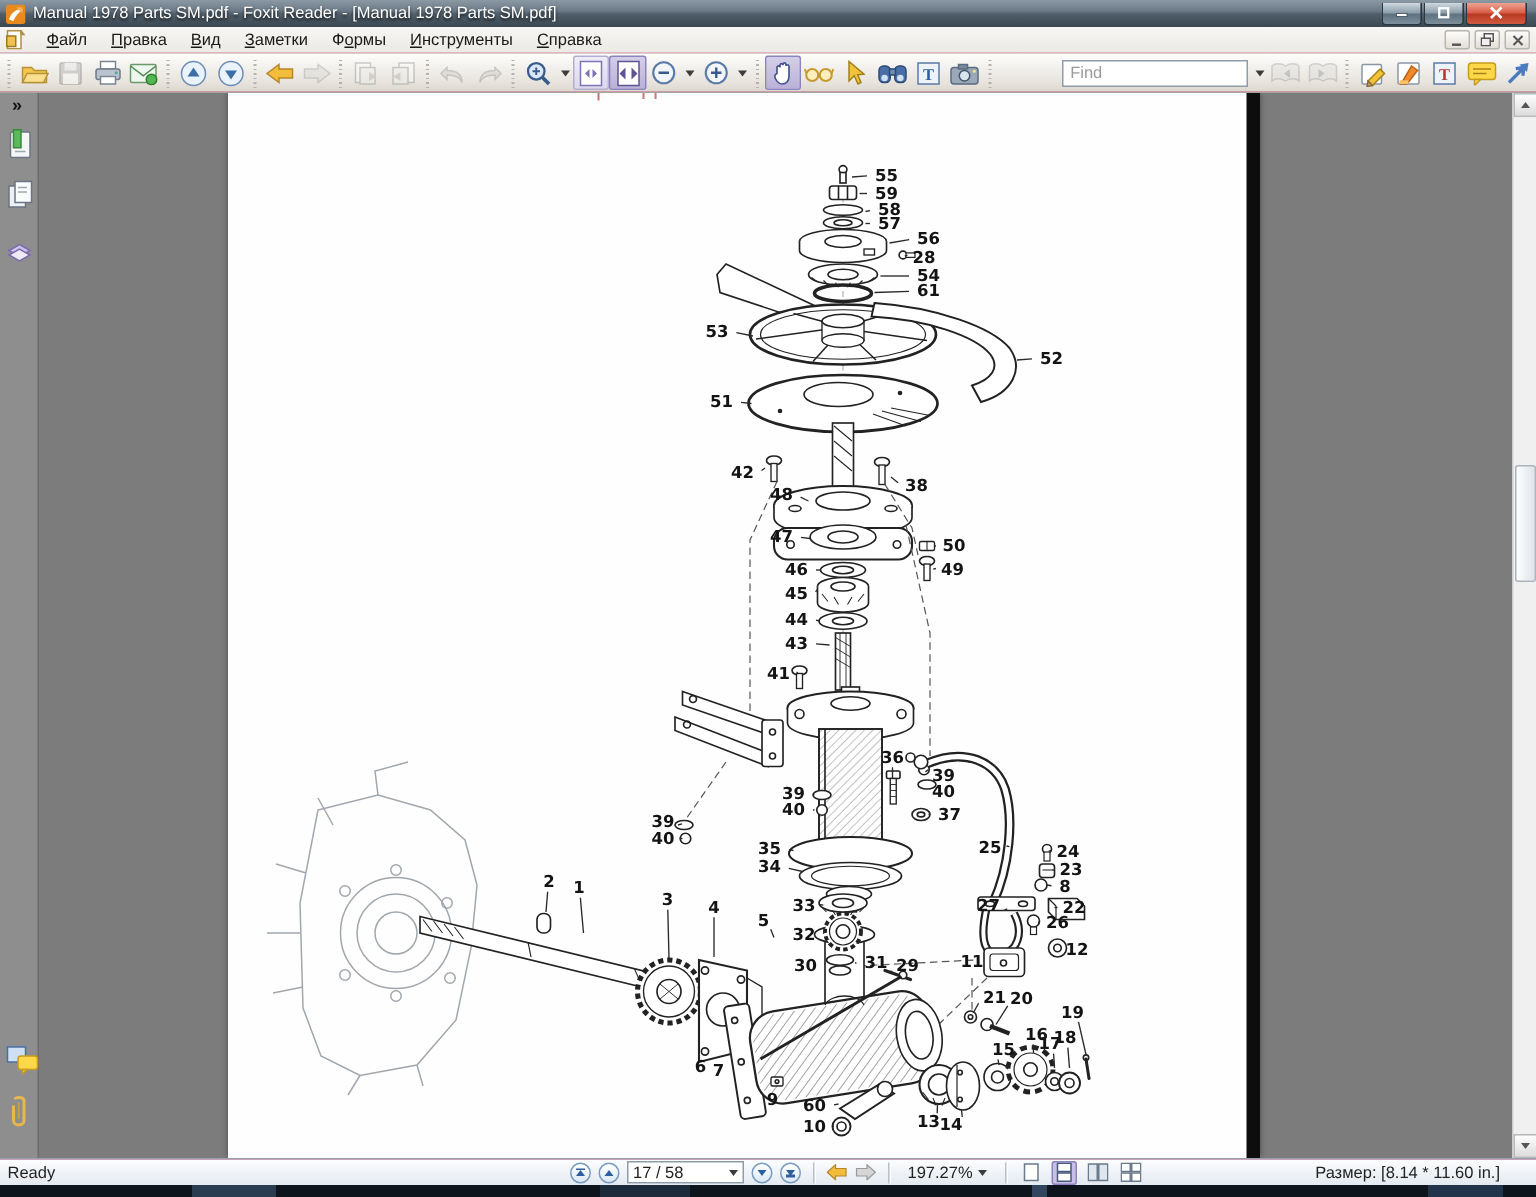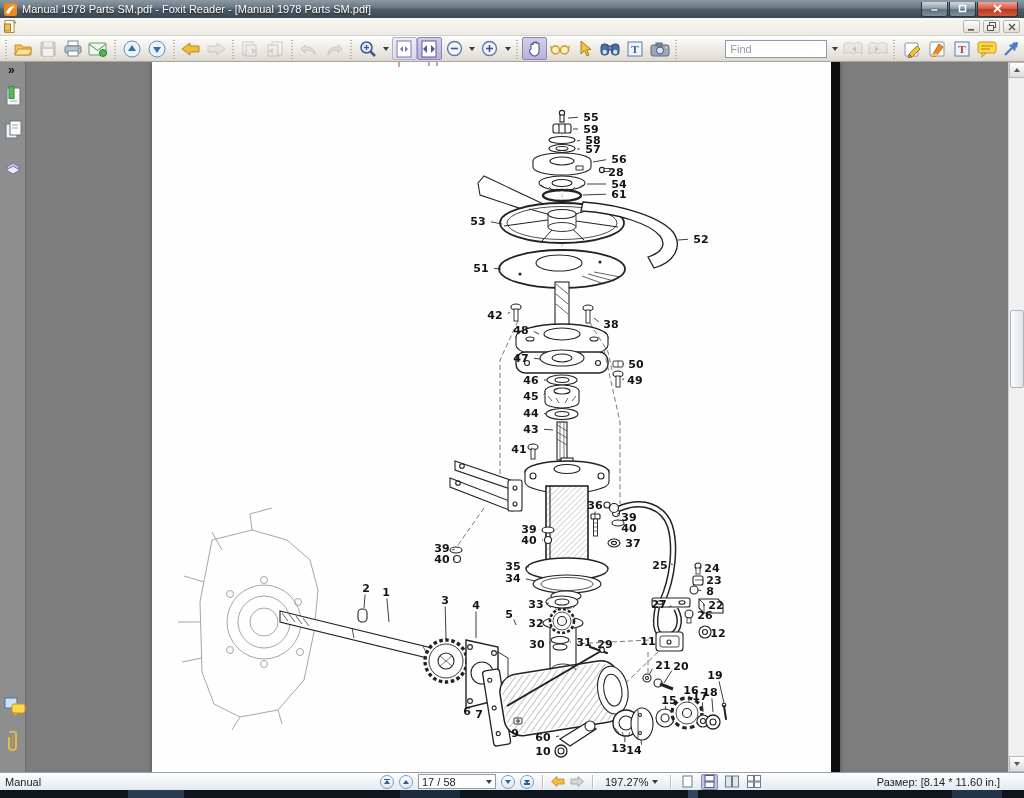--- a/index.html
+++ b/index.html
@@ -37,21 +37,21 @@
     background-size:2px 100%;background-repeat:repeat-y;background-position:1px 1px;}
   .tb-btn{width:25px;height:23px;display:flex;align-items:center;justify-content:center;
     border:1px solid transparent;border-radius:2px;position:relative;}
   .tb-btn.selected{background:linear-gradient(#d4cfe8,#b9b1d8);border-color:#8d83bf;}
   .tb-btn.framed{border-color:#b3aecf;background:linear-gradient(#efedf6,#dcd8ec);}
   .tb-btn.disabled{opacity:.4;filter:grayscale(90%);}
   .tb-caret{width:11px;height:23px;display:flex;align-items:center;justify-content:center;}
   .caret-down{width:0;height:0;border-left:3px solid transparent;border-right:3px solid transparent;
     border-top:4px solid #3c3c3c;}
   .find-wrap{display:flex;align-items:center;height:19px;margin:0 2px;}
-  .find-input{width:102px;height:18px;border:1px solid #8e9bab;font-size:11px;padding:1px 4px;
+  .find-input{width:124px;height:18px;border:1px solid #8e9bab;font-size:11px;padding:1px 4px;
     font-family:"Liberation Sans",sans-serif;color:#333;background:#fff;margin-left:42px;}
   .find-input::placeholder{color:#9a9a9a;}
   
   .docarea{position:absolute;left:0;top:62px;width:1024px;height:710px;background:#7c7c7c;overflow:hidden;}
   .side-panel{position:absolute;left:0;top:0;width:26px;height:710px;background:#8e8e8e;
     border-right:1px solid #6c6c6c;}
   .side-icon{position:absolute;left:4px;width:19px;height:20px;}
   .chevron{position:absolute;left:8px;top:1px;color:#111;font-weight:bold;font-size:12px;}
   .pdf-page{position:absolute;left:152px;top:0;width:688px;height:710px;background:#fefefe;
     box-shadow:0 0 4px rgba(0,0,0,.4);}
@@ -118,20 +118,29 @@
       </div>
     </div>
   </div>
 
   <div class="menubar">
     <svg class="doc-icon" viewBox="0 0 13 13">
       <rect x="1" y="0.5" width="9" height="12" fill="#fff" stroke="#b09040"></rect>
       <path d="M10,0.5 L12,3 L10,3 Z" fill="#e8d8a0" stroke="#b09040"></path>
       <rect x="0.5" y="4" width="6" height="7" fill="#f0c050" stroke="#a07820"></rect>
     </svg>
+    <div id="menu-items" style="display: flex;">
+        <div class="menu-item"><u>Ф</u>айл</div>
+        <div class="menu-item"><u>П</u>равка</div>
+        <div class="menu-item"><u>В</u>ид</div>
+        <div class="menu-item"><u>З</u>аметки</div>
+        <div class="menu-item">Ф<u>о</u>рмы</div>
+        <div class="menu-item"><u>И</u>нструменты</div>
+        <div class="menu-item"><u>С</u>правка</div>
+      </div>
     <div class="child-controls">
       <div class="child-btn">
         <svg width="8" height="8">
             <rect x="0" y="6" width="6" height="1.6" fill="#555"></rect>
           </svg>
       </div>
       <div class="child-btn">
         <svg width="9" height="9">
           <rect x="2.5" y="0.5" width="6" height="5" fill="none" stroke="#555"></rect>
           <rect x="0.5" y="3.5" width="6" height="5" fill="#eee" stroke="#555"></rect>
@@ -885,21 +894,21 @@
           <div class="tri-up"></div>
         </div>
       <div class="vs-thumb"></div>
       <div class="vs-btn" style="top:694px">
           <div class="tri-down"></div>
         </div>
     </div>
   </div>
 
   <div class="statusbar">
-    <div class="sb-status">Manual</div>
+    <div class="sb-status">Ready</div>
     <div class="sb-center">
       <div class="circ-btn">
           <div class="c-up"></div>
           <div class="bar" style="top:3px"></div>
         </div>
       <div class="circ-btn">
           <div class="c-up"></div>
         </div>
       <div class="page-box">
         <span>17 / 58</span>

